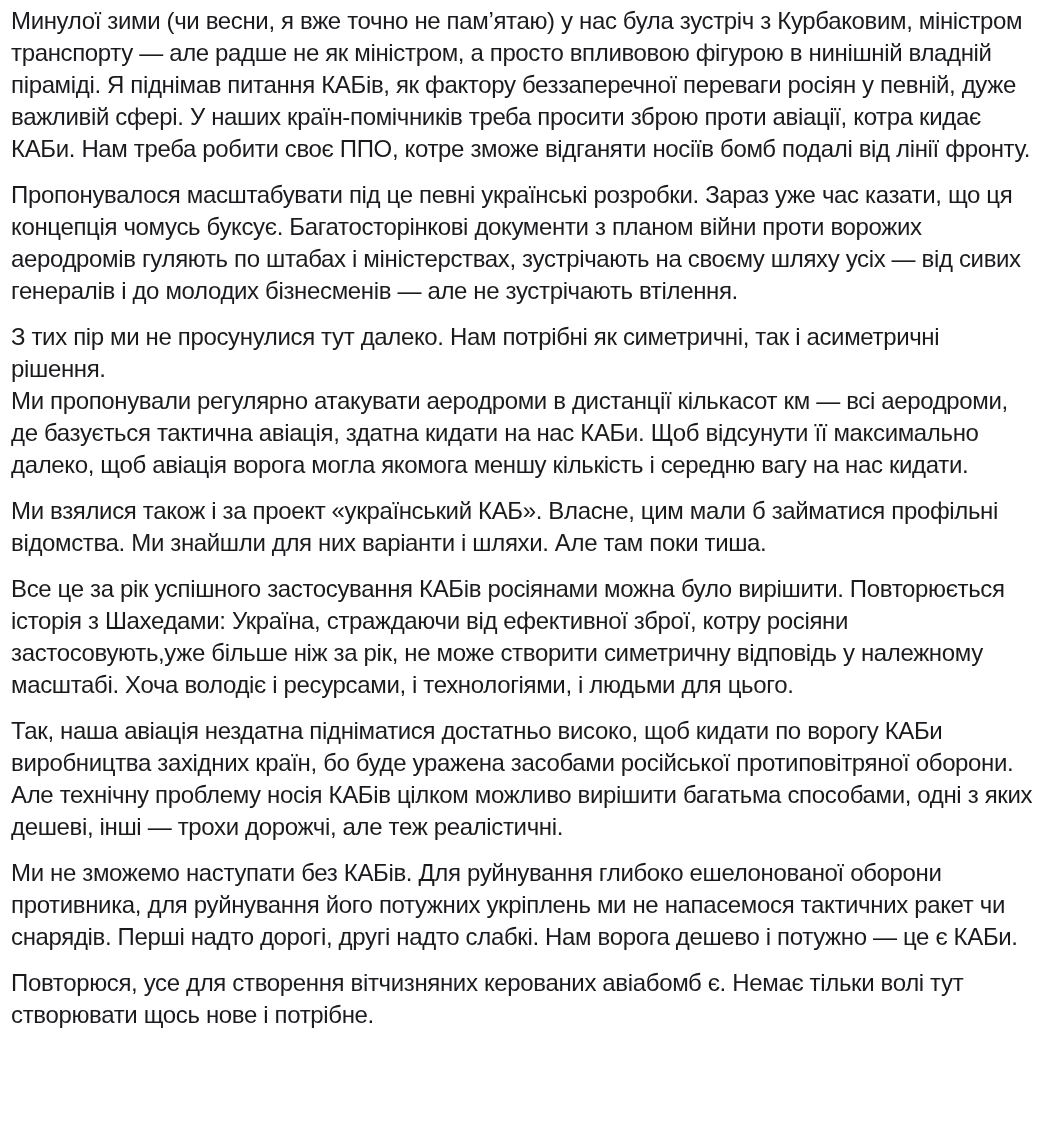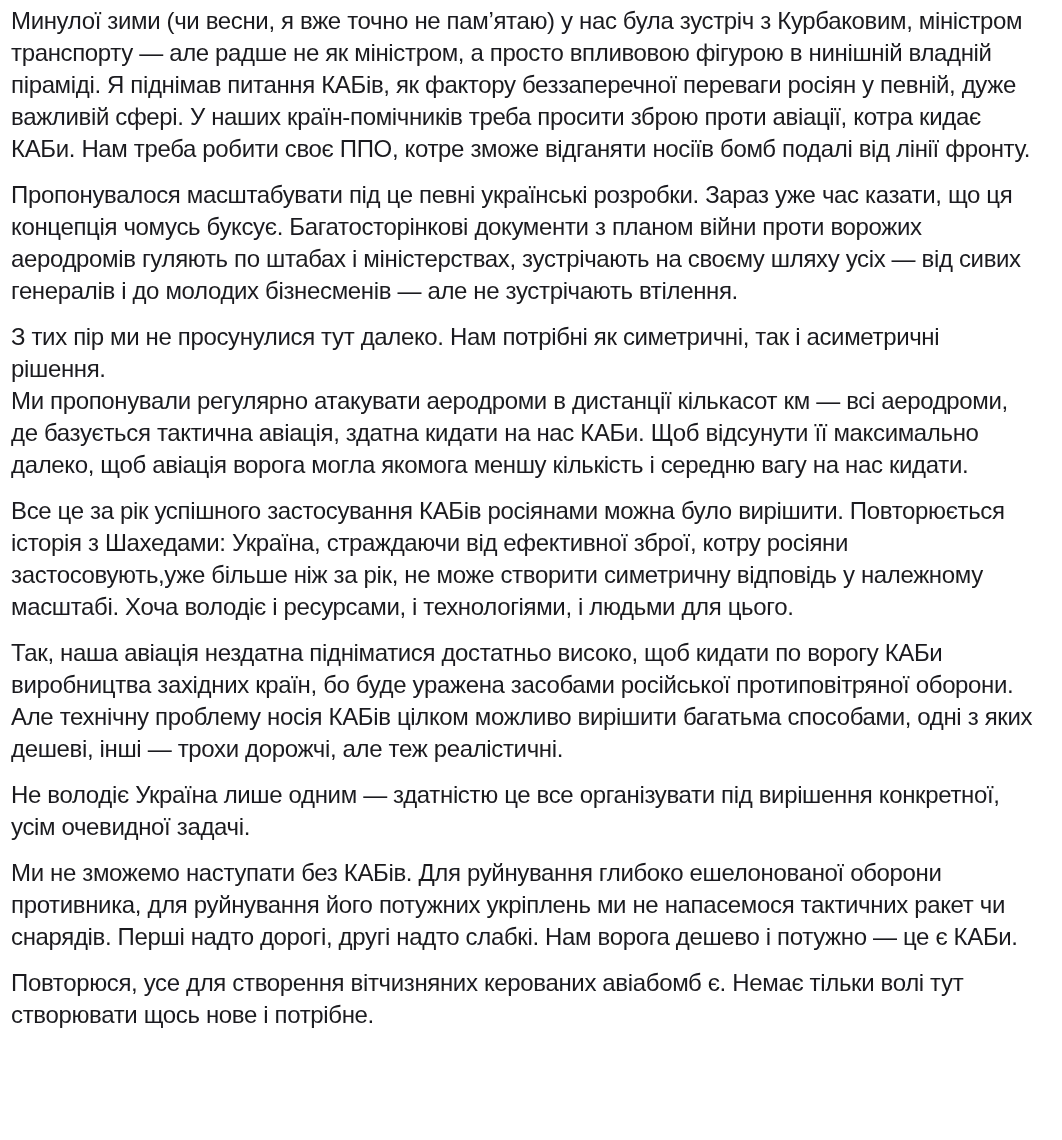--- a/index.html
+++ b/index.html
@@ -33,18 +33,18 @@
     margin-bottom: 4px;
   }
 </style>
 </head>
 <body style="background: rgb(255, 255, 255);">
 
 <article class="post-text" id="post-text" style="color: rgb(27, 27, 31);">
     <p class="para">Минулої зими (чи весни, я вже точно не пам’ятаю) у нас була зустріч з Курбаковим, міністром транспорту — але радше не як міністром, а просто впливовою фігурою в нинішній владній піраміді. Я піднімав питання КАБів, як фактору беззаперечної переваги росіян у певній, дуже важливій сфері. У наших країн-помічників треба просити зброю проти авіації, котра кидає КАБи. Нам треба робити своє ППО, котре зможе відганяти носіїв бомб подалі від лінії фронту.</p>
     <p class="para">Пропонувалося масштабувати під це певні українські розробки. Зараз уже час казати, що ця концепція чомусь буксує. Багатосторінкові документи з планом війни проти ворожих аеродромів гуляють по штабах і міністерствах, зустрічають на своєму шляху усіх — від сивих генералів і до молодих бізнесменів — але не зустрічають втілення.</p>
     <p class="para">З тих пір ми не просунулися тут далеко. Нам потрібні як симетричні, так і асиметричні рішення.<br>Ми пропонували регулярно атакувати аеродроми в дистанції кількасот км — всі аеродроми, де базується тактична авіація, здатна кидати на нас КАБи. Щоб відсунути її максимально далеко, щоб авіація ворога могла якомога меншу кількість і середню вагу на нас кидати.</p>
+    <p class="para">Ми взялися також і за проект «український КАБ». Власне, цим мали б займатися профільні відомства. Ми знайшли для них варіанти і шляхи. Але там поки тиша.</p>
     <p class="para">Все це за рік успішного застосування КАБів росіянами можна було вирішити. Повторюється історія з Шахедами: Україна, страждаючи від ефективної зброї, котру росіяни застосовують,уже більше ніж за рік, не може створити симетричну відповідь у належному масштабі. Хоча володіє і ресурсами, і технологіями, і людьми для цього.</p>
     <p class="para">Так, наша авіація нездатна підніматися достатньо високо, щоб кидати по ворогу КАБи виробництва західних країн, бо буде уражена засобами російської протиповітряної оборони. Але технічну проблему носія КАБів цілком можливо вирішити багатьма способами, одні з яких дешеві, інші — трохи дорожчі, але теж реалістичні.</p>
-    <p class="para">Не володіє Україна лише одним — здатністю це все організувати під вирішення конкретної, усім очевидної задачі.</p>
     <p class="para">Ми не зможемо наступати без КАБів. Для руйнування глибоко ешелонованої оборони противника, для руйнування його потужних укріплень ми не напасемося тактичних ракет чи снарядів. Перші надто дорогі, другі надто слабкі. Нам ворога дешево і потужно — це є КАБи.</p>
     <p class="para">Повторюся, усе для створення вітчизняних керованих авіабомб є. Немає тільки волі тут створювати щось нове і потрібне.</p>
   </article>
 
 </body></html>

